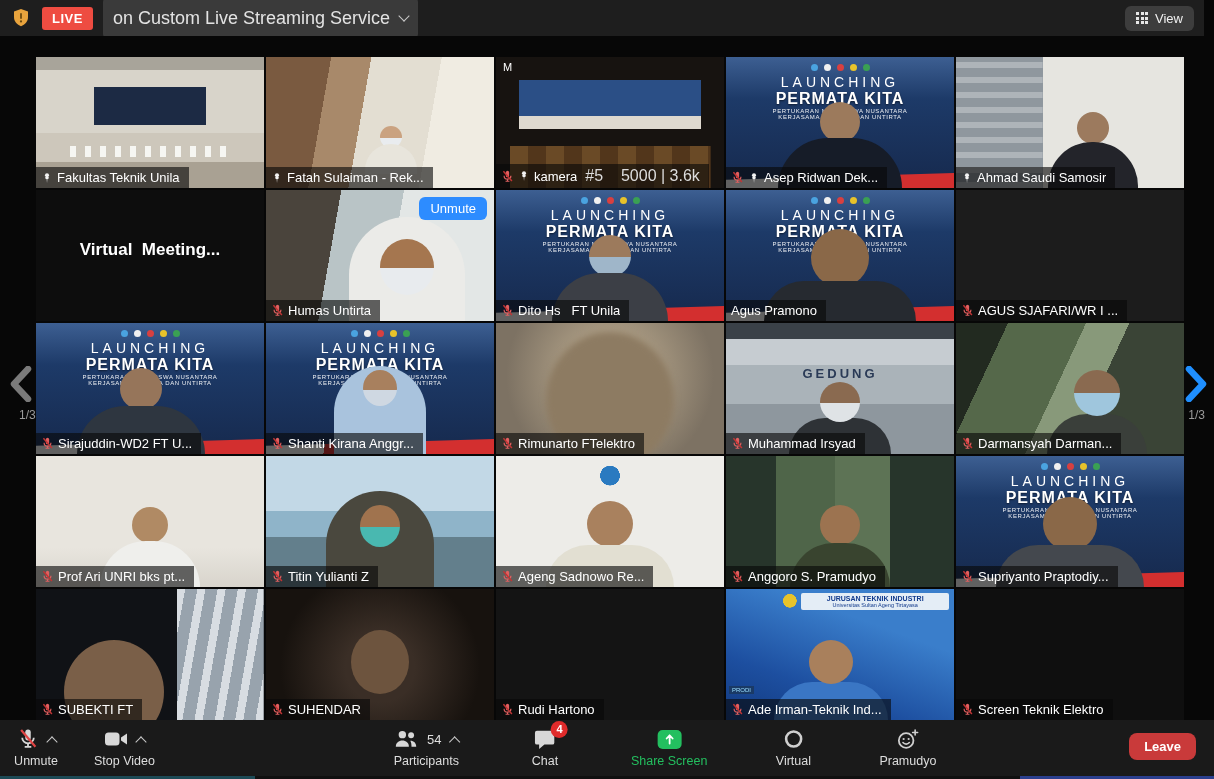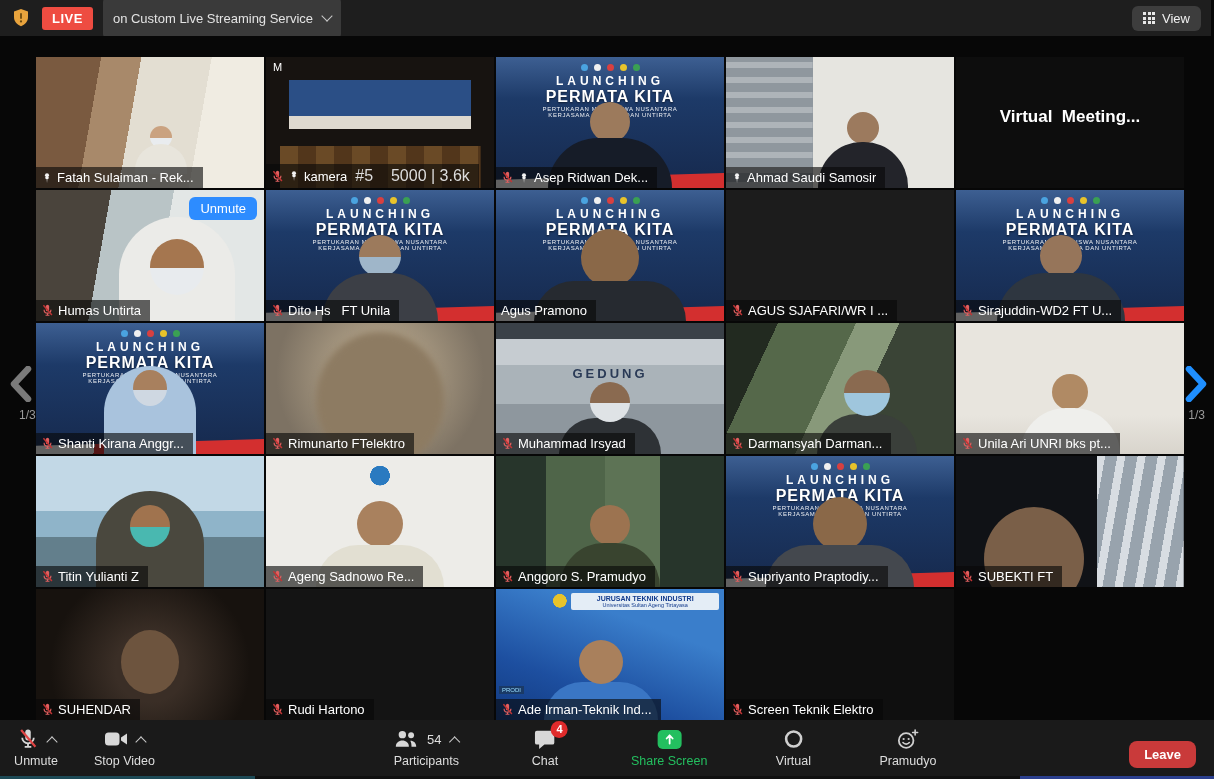--- a/index.html
+++ b/index.html
@@ -1,26 +1,26 @@
 <!DOCTYPE html>
 <html><head>
 <meta charset="utf-8">
 <style>
   html,body{margin:0;padding:0;background:#070707;}
   body{width:1214px;height:779px;overflow:hidden;position:relative;
        font-family:"Liberation Sans","DejaVu Sans",sans-serif;color:#fff;}
   .app{position:absolute;inset:0;}
 
   
-  .topbar{position:absolute;top:0;left:0;right:3px;height:36px;background:#1e1e1e;
+  .topbar{position:absolute;top:0;left:0;right:10px;height:36px;background:#1e1e1e;
           display:flex;align-items:center;padding:0 10px;box-sizing:border-box;gap:10px;}
   .shield{width:22px;height:22px;display:flex;align-items:center;justify-content:center;cursor:pointer;}
   .live-badge{background:#ee4c41;color:#fff;font-weight:bold;font-size:13px;
               padding:4px 10px;border-radius:3px;letter-spacing:.5px;}
-  .stream-pill{background:#3a3a3a;color:#e3e3e3;font-size:13px;height:26px;border-radius:3px;
+  .stream-pill{background:#3a3a3a;color:#e3e3e3;font-size:18px;height:26px;border-radius:3px;
                display:flex;align-items:center;gap:10px;padding:6px 10px;cursor:pointer;}
   .chev{width:7px;height:7px;border-left:1.6px solid #c9c9c9;border-top:1.6px solid #c9c9c9;display:inline-block;}
   .chev.down{transform:rotate(-135deg);margin-top:-4px;}
   .chev.up{transform:rotate(45deg);margin-top:5px;}
   .tb-spacer{flex:1;}
   .view-btn{background:#3d3d3d;color:#f0f0f0;font-size:13px;height:25px;border-radius:6px;
             display:flex;align-items:center;gap:7px;padding:0 11px;cursor:pointer;}
   .grid-ic{display:grid;grid-template-columns:repeat(3,3px);gap:1.5px;}
   .grid-ic i{width:3px;height:3px;background:#e8e8e8;display:block;}
 
@@ -50,21 +50,21 @@
   
   .sc-permata{background:linear-gradient(180deg,#3d5f92 0%,#1d3a68 32%,#16294d 100%);}
   .pm{position:absolute;inset:0;text-align:center;color:#fff;z-index:1;}
   .pm-logos{display:flex;gap:6px;justify-content:center;padding-top:7px;}
   .pm-logos span{width:7px;height:7px;border-radius:50%;}
   .pm-logos span:nth-child(1){background:#4aa3e0;}
   .pm-logos span:nth-child(2){background:#f0f0f0;}
   .pm-logos span:nth-child(3){background:#d84040;}
   .pm-logos span:nth-child(4){background:#e8c32a;}
   .pm-logos span:nth-child(5){background:#3aa053;}
-  .pm-launch{margin-top:3px;font-size:12px;letter-spacing:4px;font-weight:bold;}
+  .pm-launch{margin-top:3px;font-size:14px;letter-spacing:4px;font-weight:normal;}
   .pm-title{font-size:16px;font-weight:bold;letter-spacing:1px;text-shadow:0 1px 2px rgba(0,0,0,.55);}
   .pm-sub{font-size:6px;letter-spacing:.6px;opacity:.92;}
   .pm-wave{position:absolute;bottom:0;left:0;right:0;height:15px;
            background:linear-gradient(100deg,#f2f2f2 0 26%,#d32f2f 26%);
            clip-path:polygon(0 45%,100% 0,100% 100%,0 100%);}
 
   
   .vid::before,.vid::after{z-index:2;}
   .p-suit::before{content:"";position:absolute;left:50%;bottom:46px;width:40px;height:40px;
       transform:translateX(-50%);border-radius:50%;background:#9c7a5c;}
@@ -202,21 +202,21 @@
   .tb-group-center{position:absolute;left:calc(50% + 58px);transform:translateX(-50%);top:7px;display:flex;gap:64px;}
   .tb-btn{display:flex;flex-direction:column;align-items:center;gap:3px;cursor:pointer;min-width:44px;}
   .ic-row{display:flex;align-items:center;gap:9px;height:24px;position:relative;}
   .tb-label{font-size:12.5px;color:#dedede;white-space:nowrap;}
   .tb-label.green{color:#23bf5f;}
   .tb-count{font-size:13px;color:#dedede;}
   .chat-badge{position:absolute;top:-6px;right:-12px;min-width:17px;height:17px;border-radius:9px;
       background:#e02b2b;color:#fff;font-size:11px;font-weight:bold;line-height:17px;text-align:center;}
   .share-ic{width:24px;height:19px;border-radius:5px;background:#23bf5f;display:flex;
       align-items:center;justify-content:center;}
-  .leave-btn{position:absolute;right:18px;top:21px;background:#c93a3a;color:#fff;border:none;
+  .leave-btn{position:absolute;right:18px;top:13px;background:#c93a3a;color:#fff;border:none;
       border-radius:8px;padding:6px 15px;font-size:13px;font-weight:bold;cursor:pointer;
       font-family:"Liberation Sans","DejaVu Sans",sans-serif;margin-left:16px;}
 </style>
 </head>
 <body>
 
 <div class="app">
 
   <div class="topbar">
     <div class="shield">
@@ -244,20 +244,31 @@
           <i></i>
           <i></i>
       </span>
       <span>View</span>
     </div>
   </div>
 
   <div class="main">
     <div class="grid">
         <div class="tile">
+          <div class="vid sc-hall"></div>
+          <div class="name-label">
+            <svg class="pin" width="12" height="12" viewBox="0 0 16 16" fill="currentColor">
+  <circle cx="8" cy="4.2" r="2.7"></circle>
+              <path d="M5.6 6.6h4.8L9.8 9.4H6.2z"></path>
+              <path d="M7.5 9.4h1L8 14.6z"></path>
+            </svg>
+            <span class="name-text">Fakultas Teknik Unila</span>
+          </div>
+        </div>
+        <div class="tile">
           <div class="vid sc-office"></div>
           <div class="name-label">
             <svg class="pin" width="12" height="12" viewBox="0 0 16 16" fill="currentColor">
   <circle cx="8" cy="4.2" r="2.7"></circle>
               <path d="M5.6 6.6h4.8L9.8 9.4H6.2z"></path>
               <path d="M7.5 9.4h1L8 14.6z"></path>
             </svg>
             <span class="name-text">Fatah Sulaiman - Rek...</span>
           </div>
         </div>
@@ -495,21 +506,21 @@
         </div>
         <div class="tile">
           <div class="vid sc-white-room"></div>
           <div class="name-label">
             <svg class="mic" width="13" height="13" viewBox="0 0 16 16">
   <rect x="6" y="1" width="4" height="8" rx="2" fill="currentColor"></rect>
   <path d="M3.8 7a4.2 4.2 0 0 0 8.4 0" fill="none" stroke="currentColor" stroke-width="1.4"></path>
   <path d="M8 11.4v2.2M5.6 13.9h4.8" stroke="currentColor" stroke-width="1.4" fill="none"></path>
   <path d="M3 1.6l10.4 12" stroke="#c03434" stroke-width="1.8"></path>
             </svg>
-            <span class="name-text">Unila Ari UNRI bks pt...</span>
+            <span class="name-text">Prof Ari UNRI bks pt...</span>
           </div>
         </div>
         <div class="tile">
           <div class="vid sc-scenic"></div>
           <div class="name-label">
             <svg class="mic" width="13" height="13" viewBox="0 0 16 16">
   <rect x="6" y="1" width="4" height="8" rx="2" fill="currentColor"></rect>
   <path d="M3.8 7a4.2 4.2 0 0 0 8.4 0" fill="none" stroke="currentColor" stroke-width="1.4"></path>
   <path d="M8 11.4v2.2M5.6 13.9h4.8" stroke="currentColor" stroke-width="1.4" fill="none"></path>
   <path d="M3 1.6l10.4 12" stroke="#c03434" stroke-width="1.8"></path>

